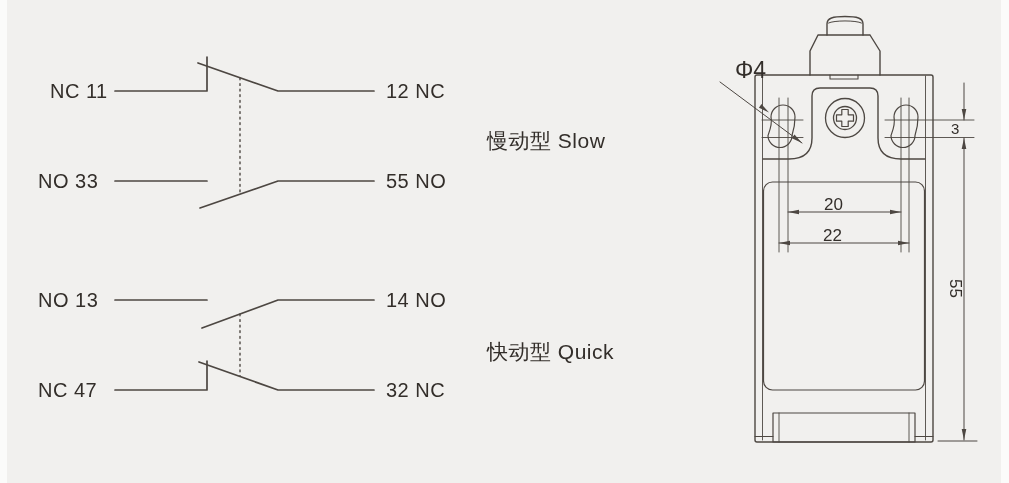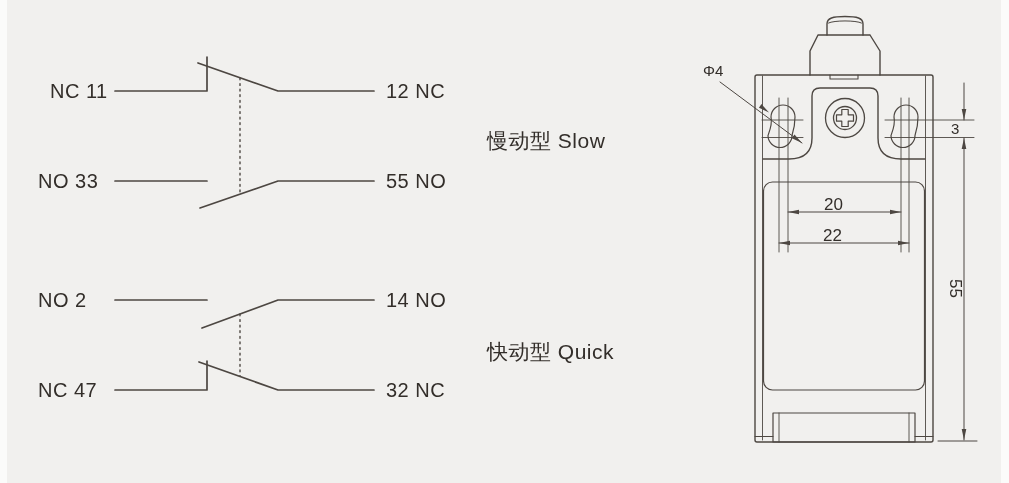--- a/index.html
+++ b/index.html
@@ -9,21 +9,21 @@
     font-family:"Liberation Sans",sans-serif;color:#332e2a;
   }
   .edge{position:absolute;top:0;bottom:0;width:7px;background:#fbfbfa;}
   .edge.left{left:0;} .edge.right{right:0;width:8px;}
   svg{position:absolute;left:0;top:0;}
   .lbl{position:absolute;white-space:nowrap;color:#332e2a;}
   .term{font-size:20px;line-height:20px;letter-spacing:.5px;}
   .type{font-size:21px;line-height:22px;letter-spacing:.5px;}
   .dim{font-size:17px;line-height:17px;}
   .dim-small{font-size:15px;line-height:15px;}
-  .dim-dia{font-size:15px;line-height:19px;}
+  .dim-dia{font-size:23px;line-height:19px;margin-left:32px;}
   .dim-20,.dim-22{width:40px;text-align:left;}
   .dim-55{width:28px;text-align:center;transform:rotate(90deg);}
 </style>
 </head>
 <body>
 
 <div id="stage">
 
   <svg width="1009" height="483" viewBox="0 0 1009 483" fill="none" stroke="#4d4742" stroke-linecap="round" stroke-linejoin="round">
 
@@ -94,21 +94,21 @@
       <polygon fill="#4d4742" stroke="none" points="964,440 961.7,429 966.3,429"></polygon>
       <path d="M938,441 H977"></path>
     </g>
   </svg>
 
   <div class="lbl term" style="left:50px;top:81px">NC 11</div>
   <div class="lbl term" style="left:386px;top:81px">12 NC</div>
   <div class="lbl term" style="left:38px;top:171px">NO 33</div>
   <div class="lbl term" style="left:386px;top:171px">55 NO</div>
 
-  <div class="lbl term" style="left:38px;top:290px">NO 2</div>
+  <div class="lbl term" style="left:38px;top:290px">NO 13</div>
   <div class="lbl term" style="left:386px;top:290px">14 NO</div>
   <div class="lbl term" style="left:38px;top:380px">NC 47</div>
   <div class="lbl term" style="left:386px;top:380px">32 NC</div>
 
   <div class="lbl type" style="left:487px;top:130px">慢动型 Slow</div>
   <div class="lbl type" style="left:487px;top:341px">快动型 Quick</div>
 
   <div class="lbl dim-dia" style="left:703px;top:61px">Φ4</div>
   <div class="lbl dim dim-20" style="left:824px;top:196px">20</div>
   <div class="lbl dim dim-22" style="left:823px;top:227px">22</div>

